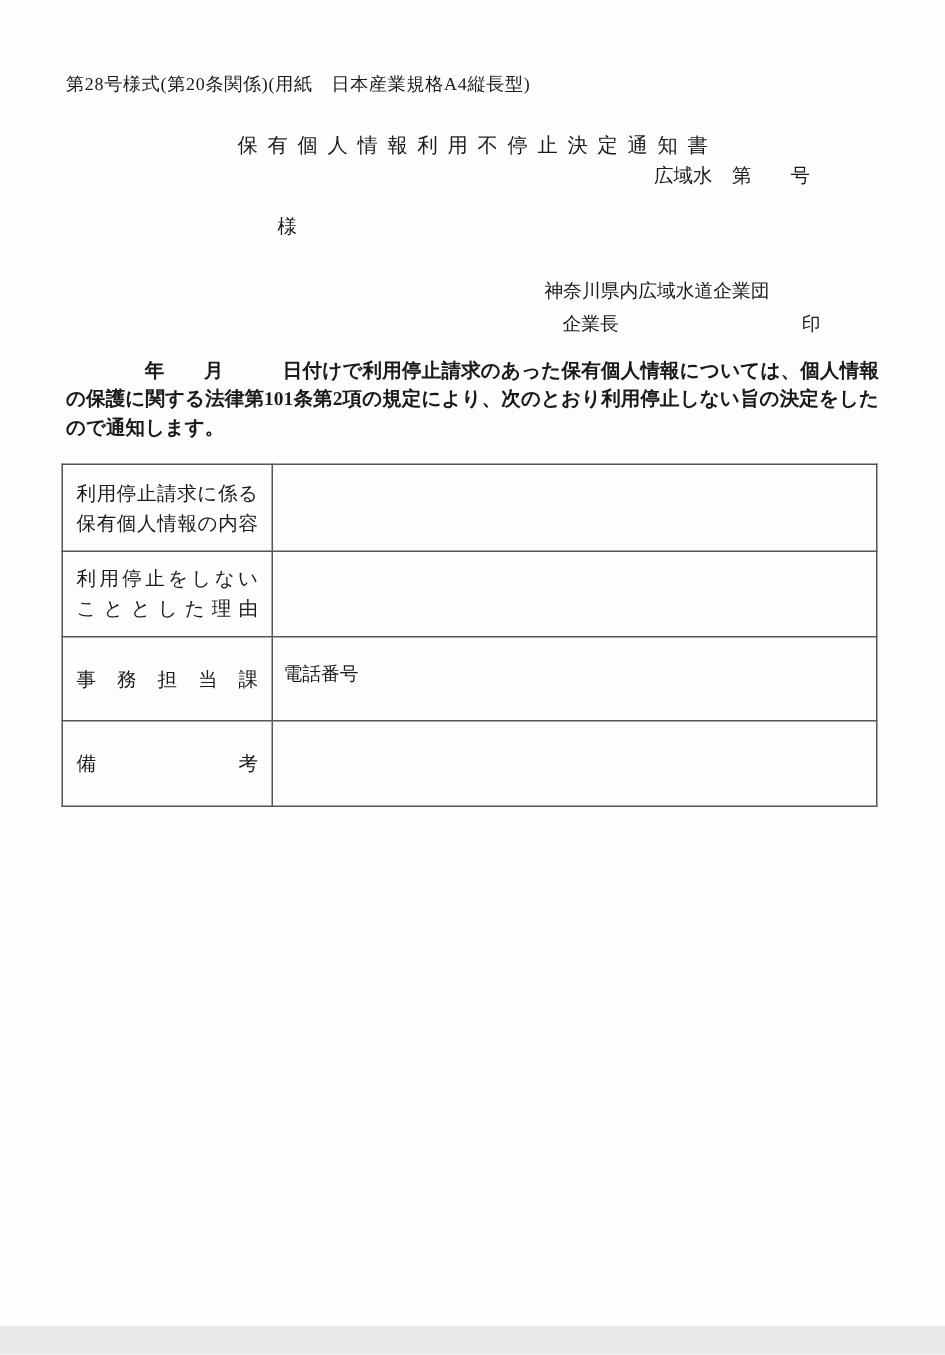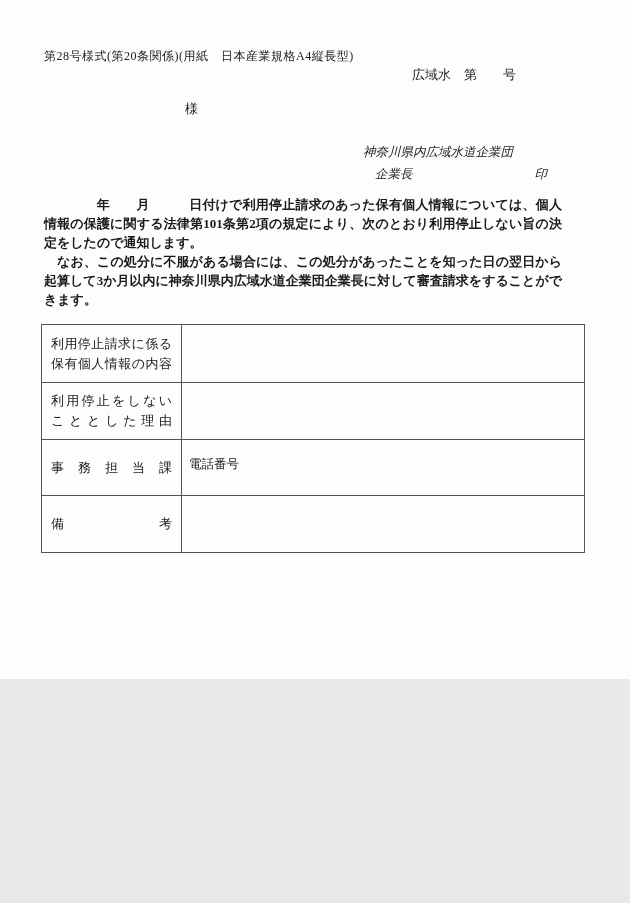--- a/index.html
+++ b/index.html
@@ -2,25 +2,25 @@
 <html lang="ja"><head>
 <meta charset="utf-8">
 <style>
   * { margin: 0; padding: 0; box-sizing: border-box; }
   html, body { background: #e9e9e9; }
   body { font-family: "Liberation Serif", "DejaVu Serif", serif; }
 
   .page {
     position: relative;
     width: 630px;
-    height: 679px;
+    height: 884px;
     margin: 0 auto;
     background: #fdfdfd;
     color: #1a1a1a;
-    padding: 48px 68px 0 44px;
+    padding: 48px 44px 0 44px;
     overflow: hidden;
   }
 
   .form-number {
     font-size: 12px;
     line-height: 16px;
     letter-spacing: 0.5px;
   }
 
   .doc-title {
@@ -46,21 +46,20 @@
     line-height: 17px;
   }
   .recipient-line span { margin-left: 141px; }
 
   .sender-block {
     margin-top: 24px;
     margin-left: 319px;
     width: 184px;
     font-size: 12.5px;
     line-height: 22px;
-    font-style: italic;
   }
   .sender-line2 {
     display: flex;
     justify-content: space-between;
     padding-left: 12px;
   }
 
   .body-text {
     margin-top: 10px;
     font-size: 13px;
@@ -103,40 +102,40 @@
     font-size: 12.5px;
   }
 </style>
 </head>
 <body>
 
 <div class="page">
 
   <div class="form-number">第28号様式(第20条関係)(用紙　日本産業規格A4縦長型)</div>
 
+  <div class="doc-title">保有個人情報利用不停止決定通知書</div>
 
   <div class="docnum-block">
     <div>広域水　第　　号</div>
   </div>
 
   <div class="recipient-line">
     <span>様</span>
   </div>
 
   <div class="sender-block">
     <div>神奈川県内広域水道企業団</div>
     <div class="sender-line2">
       <span>企業長</span>
       <span>印</span>
     </div>
   </div>
 
   <div class="body-text">
     <p>　　　　年　　月　　　日付けで利用停止請求のあった保有個人情報については、個人情報の保護に関する法律第101条第2項の規定により、次のとおり利用停止しない旨の決定をしたので通知します。</p>
-    <p>　なお、この処分に不服がある場合には、この処分があったことを知った日の翌日から起算して3か月以内に神奈川県内広域水道企業団企業長に対して審査請求をすることができます。</p>
   </div>
 
   <table class="form-table">
     <tbody>
         <tr class="r1">
       <td class="label-cell">
         <div class="jchars">
               <span>利</span>
               <span>用</span>
               <span>停</span>

